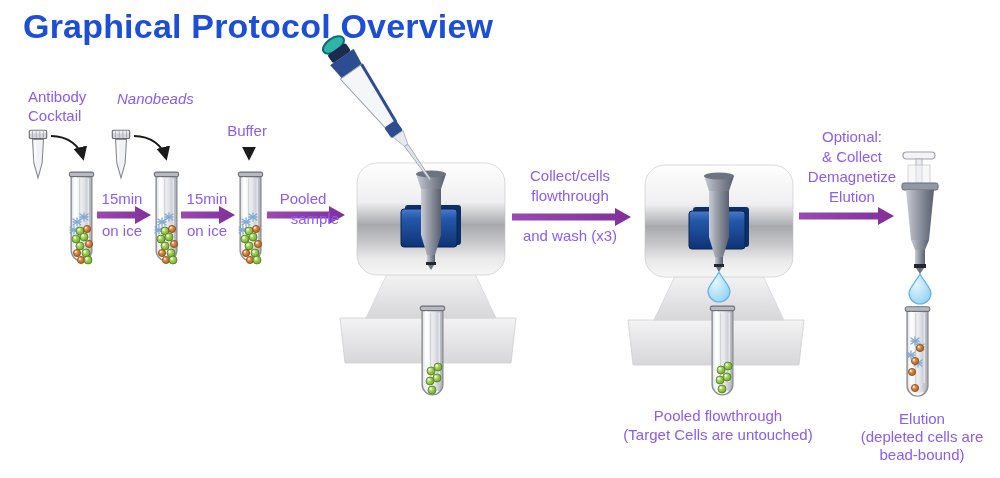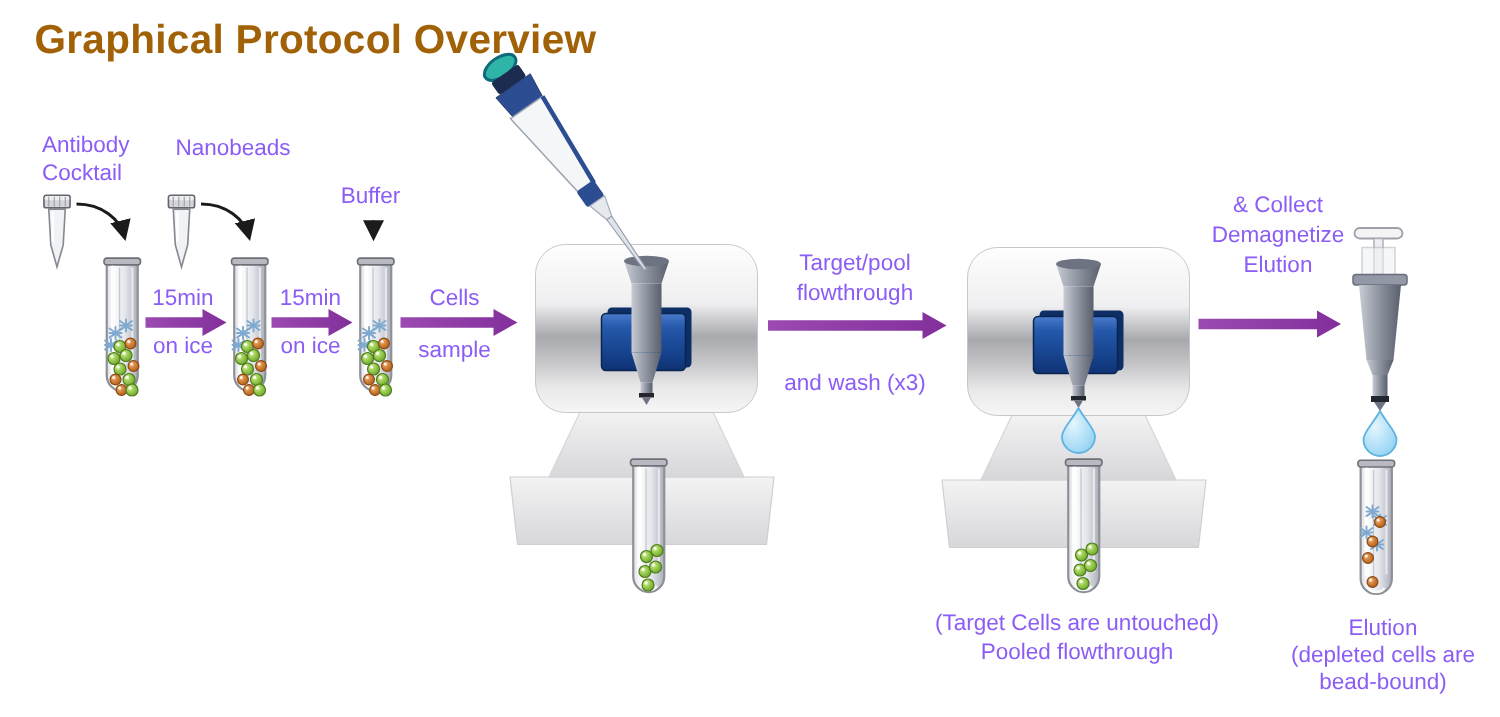--- a/index.html
+++ b/index.html
@@ -2,32 +2,32 @@
 <html><head>
 <meta charset="utf-8">
 <style>
   html,body{margin:0;padding:0;background:#ffffff;}
   .stage{
     position:relative;width:1000px;height:478px;background:#ffffff;
     font-family:"Liberation Sans", sans-serif;overflow:hidden;
   }
   .txt{position:absolute;color:#8b5cf6;line-height:19px;font-size:15px;}
   .center{text-align:center;}
-  #title{left:23px;top:11px;font-size:27px;font-weight:800;color:#a16207;letter-spacing:.2px;line-height:30px;}
+  #title{left:23px;top:11px;font-size:34px;font-weight:800;color:#1d4ed8;letter-spacing:.2px;line-height:30px;}
   #lab-antibody{left:28px;top:87px;width:80px;}
-  #lab-nanobeads{left:117px;top:89px;width:100px;}
+  #lab-nanobeads{left:117px;top:89px;width:100px;font-style:italic;}
   #lab-buffer{left:215px;top:121px;width:64px;text-align:center;}
   #st1t{left:92px;top:189px;width:60px;}
   #st1b{left:92px;top:221px;width:60px;}
   #st2t{left:177px;top:189px;width:60px;}
   #st2b{left:177px;top:221px;width:60px;}
   #st3t{left:267px;top:189px;width:72px;}
-  #st3b{left:267px;top:224px;width:72px;}
+  #st3b{left:267px;top:209px;width:72px;text-align:right;}
   #st4t{left:505px;top:166px;width:130px;line-height:20px;}
-  #st4b{left:505px;top:226px;width:130px;margin-top:20px;}
+  #st4b{left:505px;top:226px;width:130px;}
   #st5{left:793px;top:127px;width:118px;line-height:20px;}
   #cap-pooled{left:598px;top:406px;width:240px;line-height:19px;}
   #cap-elution{left:837px;top:410px;width:170px;line-height:18px;}
   svg{position:absolute;left:0;top:0;}
 </style>
 </head>
 <body>
 
 <div class="stage">
 
@@ -232,38 +232,39 @@
     <div>Antibody</div>
     <div>Cocktail</div>
   </div>
   <div id="lab-nanobeads" class="txt">Nanobeads</div>
   <div id="lab-buffer" class="txt">Buffer</div>
 
   <div id="st1t" class="txt center">15min</div>
   <div id="st1b" class="txt center">on ice</div>
   <div id="st2t" class="txt center">15min</div>
   <div id="st2b" class="txt center">on ice</div>
-  <div id="st3t" class="txt center">Cells</div>
+  <div id="st3t" class="txt center">Pooled</div>
   <div id="st3b" class="txt center">sample</div>
 
   <div id="st4t" class="txt center">
-    <div>Target/pool</div>
+    <div>Collect/cells</div>
     <div>flowthrough</div>
   </div>
   <div id="st4b" class="txt center">and wash (x3)</div>
 
   <div id="st5" class="txt center">
+    <div>Optional:</div>
     <div>&amp; Collect</div>
     <div>Demagnetize</div>
     <div>Elution</div>
   </div>
 
   <div id="cap-pooled" class="txt center">
+    <div>Pooled flowthrough</div>
     <div>(Target Cells are untouched)</div>
-    <div>Pooled flowthrough</div>
   </div>
 
   <div id="cap-elution" class="txt center">
     <div>Elution</div>
     <div>(depleted cells are</div>
     <div>bead-bound)</div>
   </div>
 
 </div>
 

